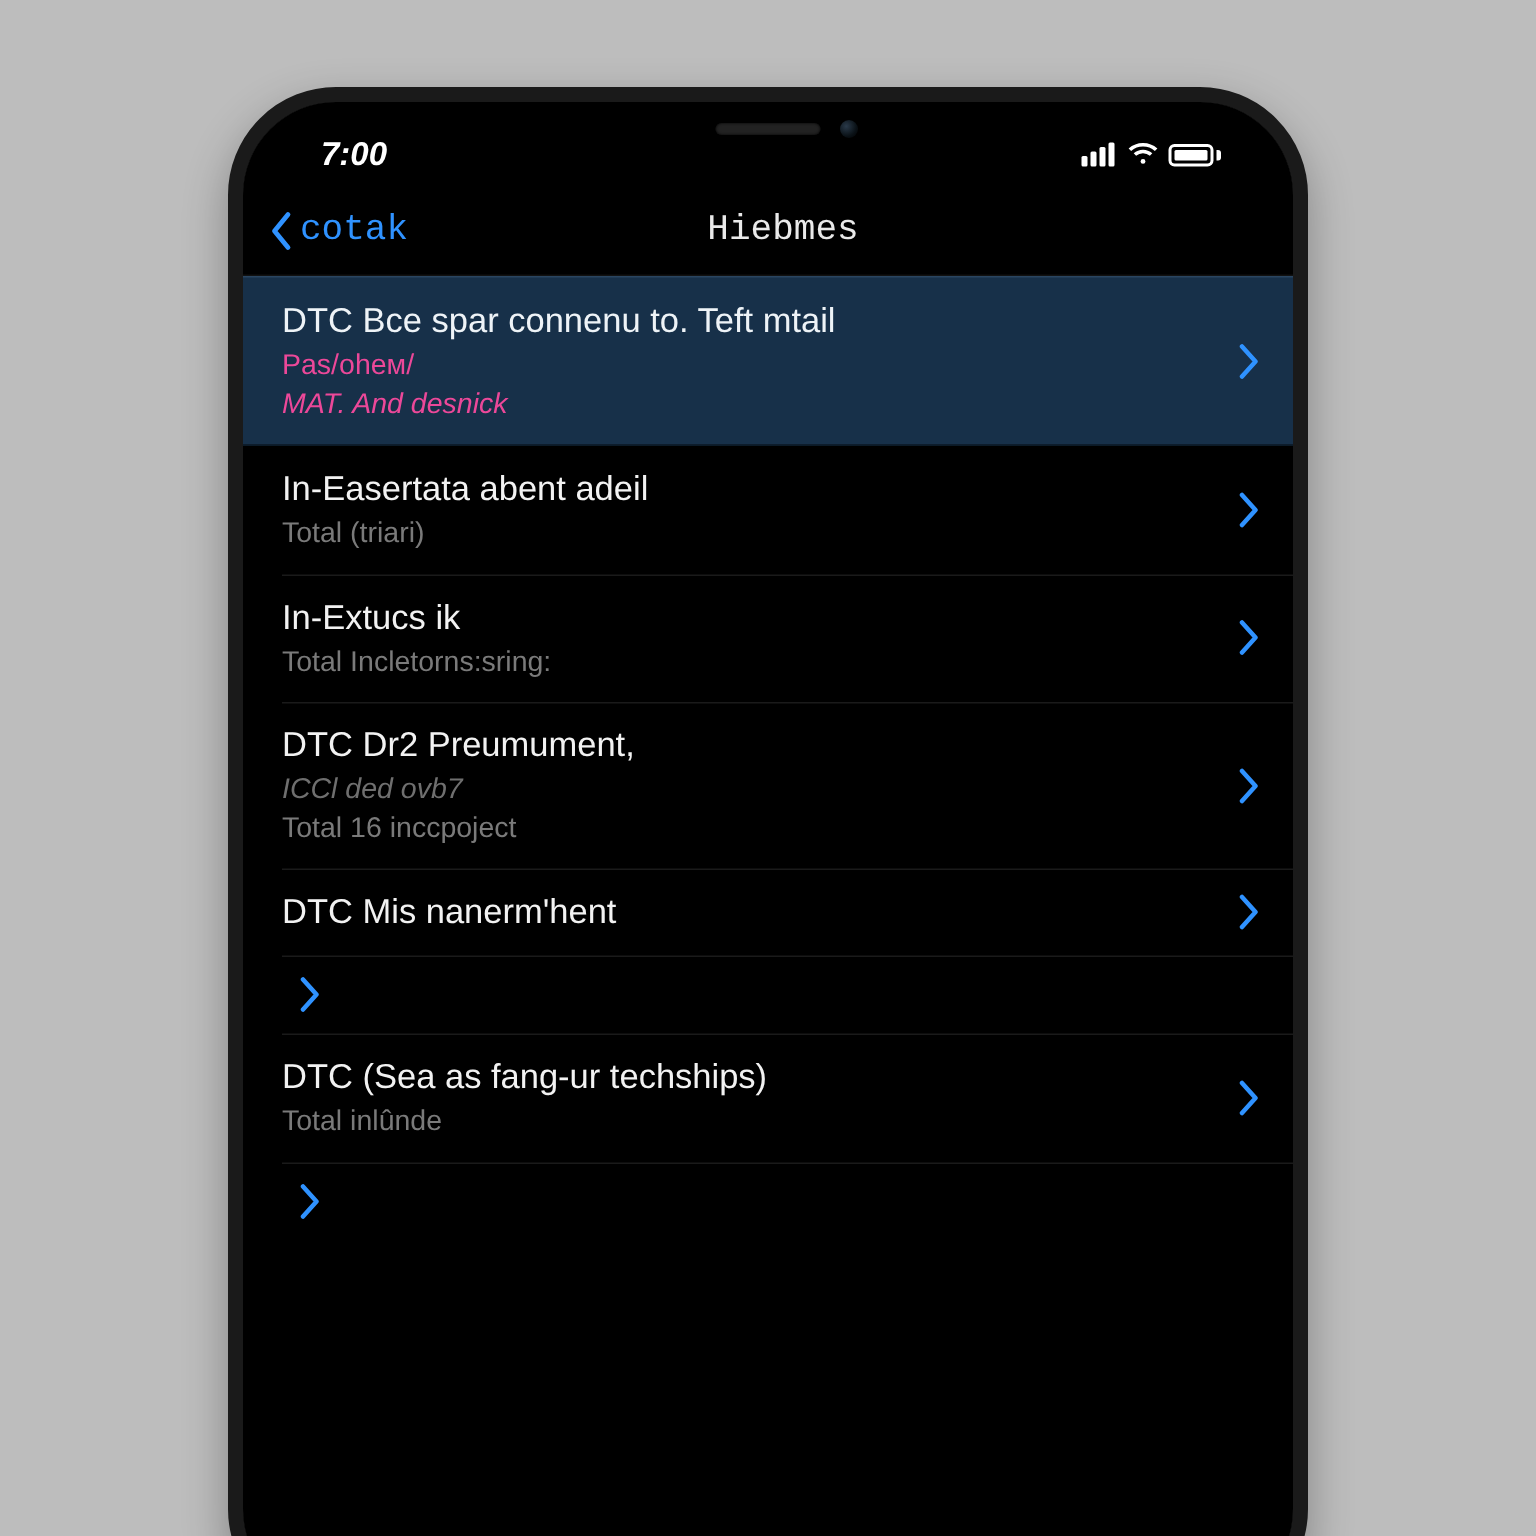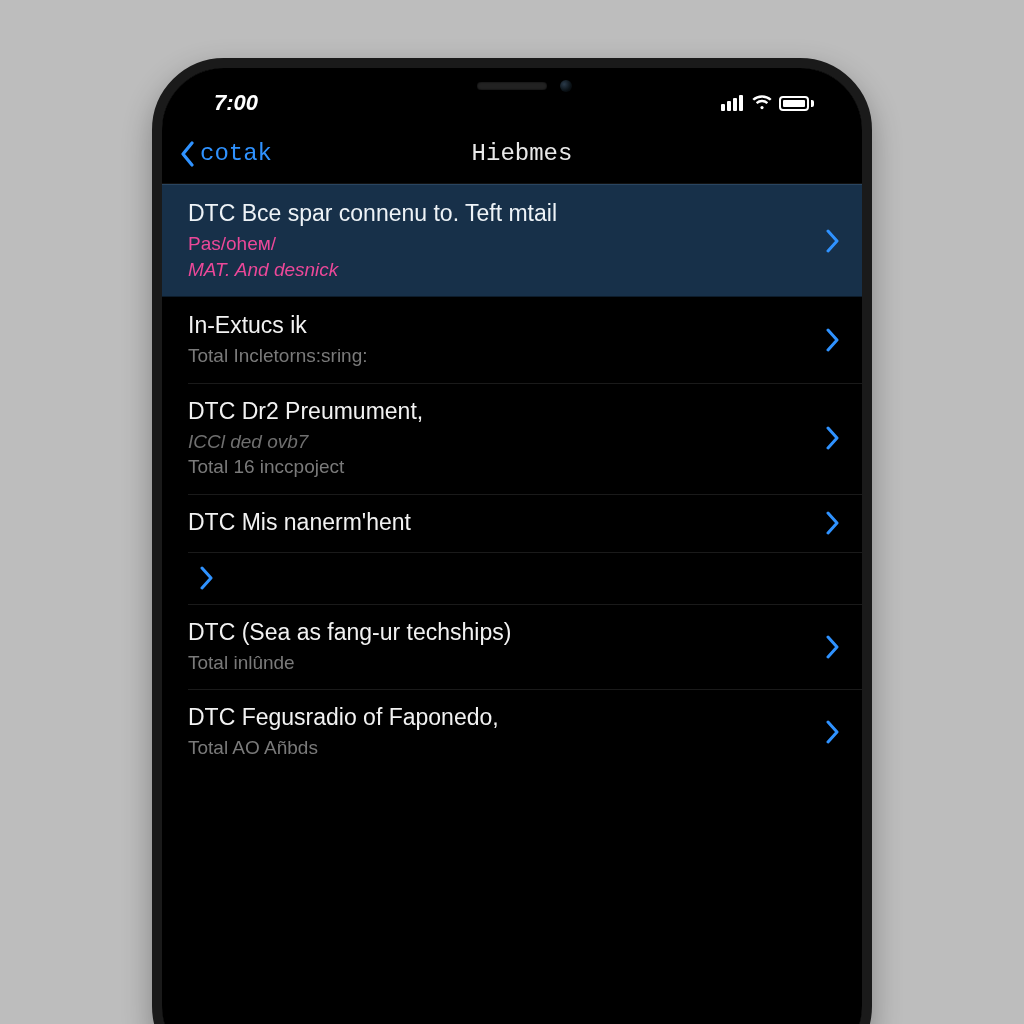--- a/index.html
+++ b/index.html
@@ -268,20 +268,31 @@
             <div class="sub2 italic">MAT. And desnick</div>
           </div>
           <div class="chevron">
             <svg width="14" height="24" viewBox="0 0 14 24">
               <polyline points="2,2 11,12 2,22" fill="none" stroke="#2f92ff" stroke-width="3" stroke-linecap="round" stroke-linejoin="round"></polyline>
             </svg>
           </div>
         </div>
         <div class="row">
           <div class="row-text">
+            <div class="title">In-Easertata abent adeil</div>
+            <div class="sub">Total (triari)</div>
+          </div>
+          <div class="chevron">
+            <svg width="14" height="24" viewBox="0 0 14 24">
+              <polyline points="2,2 11,12 2,22" fill="none" stroke="#2f92ff" stroke-width="3" stroke-linecap="round" stroke-linejoin="round"></polyline>
+            </svg>
+          </div>
+        </div>
+        <div class="row">
+          <div class="row-text">
             <div class="title">In-Extucs ik</div>
             <div class="sub">Total Incletorns:sring:</div>
           </div>
           <div class="chevron">
             <svg width="14" height="24" viewBox="0 0 14 24">
               <polyline points="2,2 11,12 2,22" fill="none" stroke="#2f92ff" stroke-width="3" stroke-linecap="round" stroke-linejoin="round"></polyline>
             </svg>
           </div>
         </div>
         <div class="row">
@@ -318,24 +329,20 @@
             <div class="title">DTC (Sea as fang-ur techships)</div>
             <div class="sub">Total inlûnde</div>
           </div>
           <div class="chevron">
             <svg width="14" height="24" viewBox="0 0 14 24">
               <polyline points="2,2 11,12 2,22" fill="none" stroke="#2f92ff" stroke-width="3" stroke-linecap="round" stroke-linejoin="round"></polyline>
             </svg>
           </div>
         </div>
         <div class="row">
-          <div class="row-text">
-            <div class="title">DTC Fegusradio of Faponedo,</div>
-            <div class="sub">Total AO Añbds</div>
-          </div>
           <div class="chevron">
             <svg width="14" height="24" viewBox="0 0 14 24">
               <polyline points="2,2 11,12 2,22" fill="none" stroke="#2f92ff" stroke-width="3" stroke-linecap="round" stroke-linejoin="round"></polyline>
             </svg>
           </div>
         </div>
       </div>
 
   </div>
 </div>

